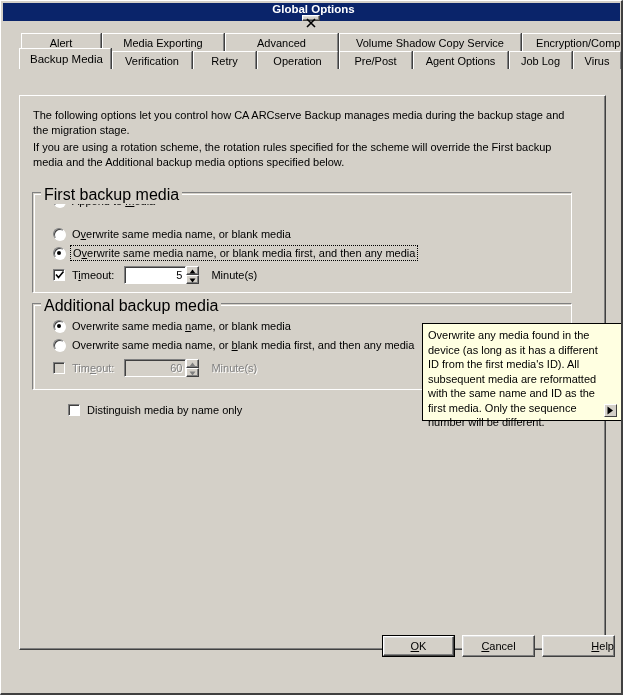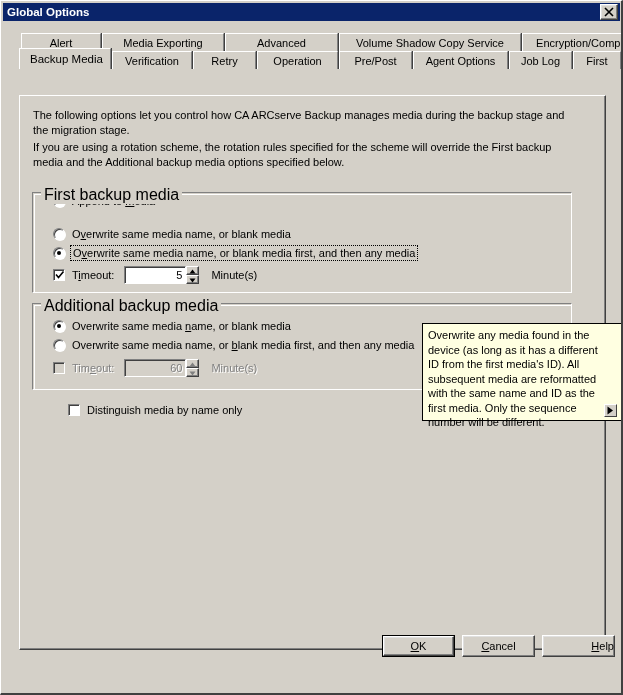--- a/index.html
+++ b/index.html
@@ -29,20 +29,21 @@
   
   #titlebar {
     position: absolute;
     left: 2px; top: 2px;
     width: 617px;
     height: 18px;
     background: #0a246a;
     display: flex;
     align-items: center;
     justify-content: space-between;
+    flex-direction: column;
   }
   #title-text {
     color: #ffffff;
     font-weight: bold;
     font-size: 11.5px;
     padding-left: 4px;
     letter-spacing: 0px;
     white-space: nowrap;
   }
   #close-btn {
@@ -384,21 +385,21 @@
     <div class="tab" style="width:73px">
       <span>Pre/Post</span>
     </div>
     <div class="tab" style="width:95px">
       <span>Agent Options</span>
     </div>
     <div class="tab" style="width:63px">
       <span>Job Log</span>
     </div>
     <div class="tab" style="width:48px">
-      <span>First</span>
+      <span>Virus</span>
     </div>
   </div>
 
   <div id="content">
 
     <div class="intro-para" id="intro1">The following options let you control how CA ARCserve Backup manages media during the backup stage and the migration stage.</div>
     <div class="intro-para" id="intro2">If you are using a rotation scheme, the rotation rules specified for the scheme will override the First backup media and the Additional backup media options specified below.</div>
 
     <div class="groupbox" id="group-first">
       <span class="group-title">First backup media</span>

